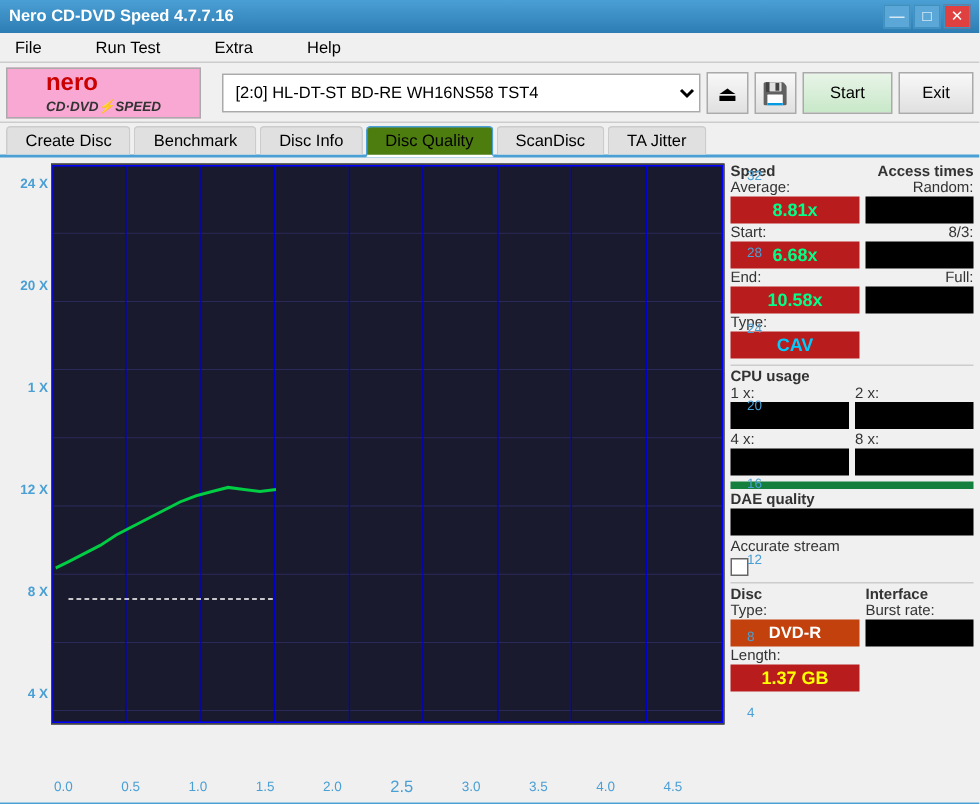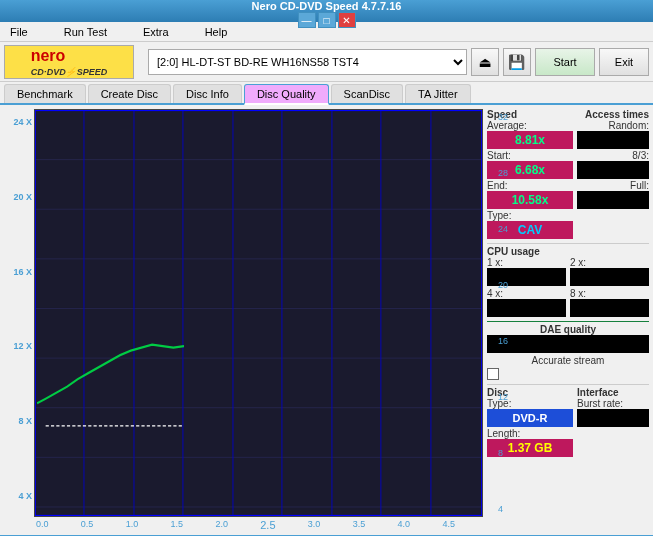--- a/index.html
+++ b/index.html
@@ -15,21 +15,20 @@
     
     .titlebar {
       background: linear-gradient(to bottom, #4a9fd4, #2d7db3);
       color: white;
       height: 22px;
       display: flex;
       align-items: center;
       justify-content: space-between;
       padding: 0 6px;
       font-size: 11px;
-      flex-direction: column;
     }
     .titlebar-title { font-weight: bold; }
     .titlebar-controls { display: flex; gap: 2px; }
     .titlebar-btn {
       width: 18px; height: 16px;
       background: #5ba8d8;
       border: 1px solid #4090c0;
       color: white;
       font-size: 10px;
       display: flex; align-items: center; justify-content: center;
@@ -61,21 +60,21 @@
       padding: 2px 4px;
       gap: 4px;
       border-bottom: 1px solid #ccc;
     }
     .logo-area {
       display: flex;
       align-items: center;
       width: 140px;
     }
     .logo-img {
-      background: #fde047;
+      background: #f9a8d4;
       border: 1px solid #aaa;
       width: 130px;
       height: 34px;
       display: flex;
       align-items: center;
       justify-content: center;
       font-size: 11px;
       font-weight: bold;
       color: #333;
     }
@@ -126,21 +125,21 @@
     .tab {
       padding: 3px 12px;
       border: 1px solid #ccc;
       border-bottom: none;
       background: #e0e0e0;
       cursor: pointer;
       font-size: 11px;
       border-radius: 3px 3px 0 0;
     }
     .tab.active {
-      background: #f0abfc;
+      background: #4d7c0f;
       border-color: #4a9fd4;
       border-bottom: 2px solid white;
       margin-bottom: -2px;
     }
 
     
     .main-content {
       display: flex;
       height: calc(536px - 22px - 20px - 40px - 24px);
     }
@@ -153,34 +152,34 @@
       flex-direction: column;
       gap: 2px;
       font-size: 10px;
     }
     .stat-label {
       font-size: 10px;
       color: #333;
       font-weight: bold;
     }
     .stat-value {
-      background: #be185d;
+      background: #b91c1c;
       color: #00ff88;
       text-align: center;
       font-size: 12px;
       font-weight: bold;
       padding: 1px 2px;
       min-height: 16px;
       line-height: 16px;
     }
     .stat-value.cav {
       color: #00ccff;
     }
     .stat-value.dvdr {
-      background: #1d4ed8;
+      background: #c2410c;
       color: white;
       font-size: 11px;
     }
     .stat-value.empty {
       background: black;
       color: black;
     }
     .stat-value.gb {
       color: #ffff00;
     }
@@ -244,37 +243,37 @@
     </div>
   </div>
   <select class="drive-select"><option>[2:0]  HL-DT-ST BD-RE  WH16NS58 TST4</option></select>
   <div class="icon-btn" title="Eject">⏏</div>
   <div class="icon-btn" title="Save">💾</div>
   <button class="toolbar-btn start">Start</button>
   <button class="toolbar-btn exit">Exit</button>
 </div>
 
 <div class="tabs">
+  <div class="tab">Create Disc</div>
   <div class="tab">Benchmark</div>
-  <div class="tab">Create Disc</div>
   <div class="tab">Disc Info</div>
   <div class="tab active">Disc Quality</div>
   <div class="tab">ScanDisc</div>
   <div class="tab">TA Jitter</div>
 </div>
 
 <div class="main-content">
 
-  <div style="flex:1; position:relative; margin:4px 0 4px 4px; display:flex; flex-direction:column;">
+  <div style="flex:1; position:relative; margin:4px 0 4px 4px; display:flex; flex-direction:column;gap:34px;">
 
     <div style="display:flex; flex:1; min-height:0;">
       <div style="width:30px; display:flex; flex-direction:column; justify-content:space-between; padding:8px 0 16px; align-items:flex-end; padding-right:2px;">
         <span class="speed-label" style="position:relative; color:#4a9fd4;">24 X</span>
         <span class="speed-label" style="position:relative; color:#4a9fd4;">20 X</span>
-        <span class="speed-label" style="position:relative; color:#4a9fd4;">16 X</span>
+        <span class="speed-label" style="position:relative; color:#4a9fd4;">1 X</span>
         <span class="speed-label" style="position:relative; color:#4a9fd4;">12 X</span>
         <span class="speed-label" style="position:relative; color:#4a9fd4;">8 X</span>
         <span class="speed-label" style="position:relative; color:#4a9fd4;">4 X</span>
       </div>
 
       <div style="flex:1; position:relative; background:#1a1a2e; border:1px solid #444;">
         <svg width="100%" height="100%" viewBox="0 0 420 270" preserveAspectRatio="none">
 
           <line x1="0" y1="0" x2="420" y2="0" stroke="#2a2a5a" stroke-width="0.5"></line>
           <line x1="0" y1="33" x2="420" y2="33" stroke="#2a2a5a" stroke-width="0.5"></line>
@@ -387,21 +386,21 @@
           <div class="stat-label" style="font-weight:normal;">4 x:</div>
           <div class="stat-value empty">&nbsp;</div>
         </div>
         <div>
           <div class="stat-label" style="font-weight:normal;">8 x:</div>
           <div class="stat-value empty">&nbsp;</div>
         </div>
       </div>
     </div>
 
-    <div style="margin-top:2px; border-top:1px solid #15803d; padding-top:2px;text-align:center;">
+    <div style="margin-top:2px; border-top:5px solid #15803d; padding-top:2px;">
       <div class="stat-label">DAE quality</div>
       <div class="stat-value empty">&nbsp;</div>
       <div class="stat-label" style="font-weight:normal; margin-top:2px;">Accurate stream</div>
       <div class="checkbox-row">
         <div class="checkbox-box"></div>
       </div>
     </div>
 
     <div style="margin-top:2px; border-top:1px solid #ccc; padding-top:2px; display:flex; gap:4px;">
       <div style="flex:1;">

